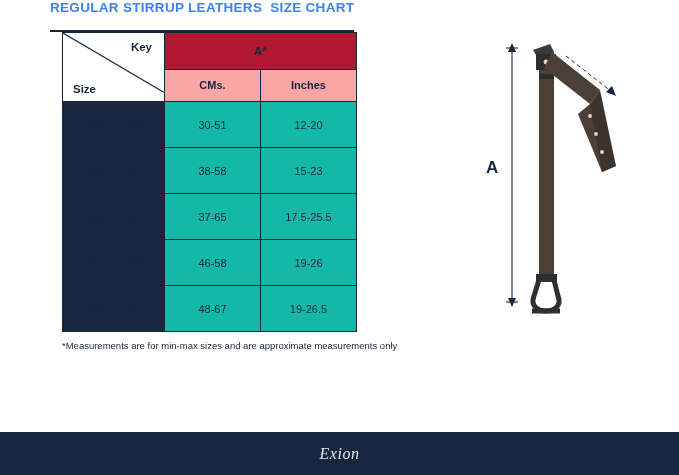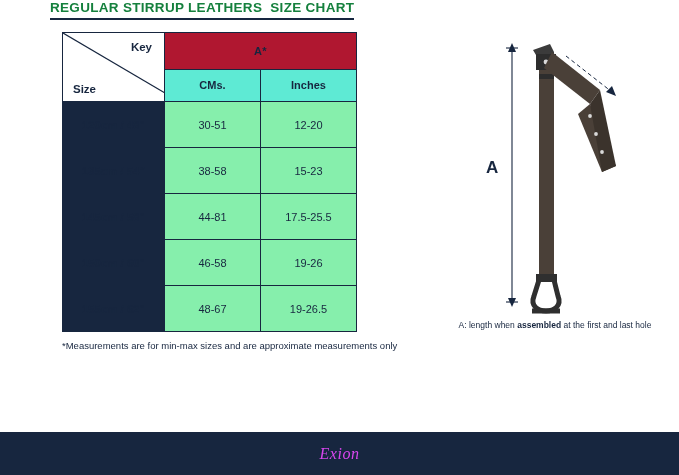--- a/index.html
+++ b/index.html
@@ -21,23 +21,23 @@
     height: 475px;
   }
   
   .title {
     position: absolute;
     left: 50px;
     top: 0px;
     font-size: 13.5px;
     font-weight: bold;
     letter-spacing: 0.3px;
-    color: #15803d;
+    color: #3b82f6;
     border-bottom: 2px solid #17263f;
-    padding-bottom: 3px;
+    padding-bottom: 15px;
     white-space: pre;
   }
   
   .table-wrap {
     position: absolute;
     left: 62px;
     top: 32px;
   }
   table.size-chart {
     border-collapse: collapse;
@@ -85,38 +85,38 @@
   .hdr-a {
     background: #b01730;
     color: #ffffff;
     font-weight: bold;
     font-size: 12px;
     height: 32px;
     border-color: #b01730;
     letter-spacing: 0.3px;
   }
   .hdr-sub {
-    background: #5eead4;
+    background: #fca5a5;
     color: #ffffff;
     font-weight: bold;
     font-size: 11.5px;
     height: 28px;
     border-color: #b01730;
   }
   td.size-cell {
     background: #17263f;
     color: #ffffff;
     font-weight: bold;
     font-size: 11.5px;
     height: 43px;
     border-color: #17263f;
     letter-spacing: 0.2px;
   }
   td.val-cell {
-    background: #86efac;
+    background: #14b8a6;
     height: 43px;
     font-size: 11.5px;
   }
   
   .footnote {
     position: absolute;
     left: 62px;
     top: 340px;
     font-size: 9.5px;
     color: #17263f;
@@ -154,21 +154,21 @@
     left: 0;
     bottom: 0;
     width: 679px;
     height: 43px;
     background: #17263f;
     display: flex;
     align-items: center;
     justify-content: center;
   }
   .footer .brand {
-    color: #d946ef;
+    color: #e5e5e5;
     font-family: "Liberation Serif", serif;
     font-style: italic;
     font-size: 16px;
     letter-spacing: 0.5px;
   }
 </style>
 </head>
 <body>
 
 <div class="page">
@@ -206,21 +206,21 @@
           <td class="val-cell">30-51</td>
           <td class="val-cell">12-20</td>
         </tr>
         <tr>
           <td class="size-cell">135cm / 54”</td>
           <td class="val-cell">38-58</td>
           <td class="val-cell">15-23</td>
         </tr>
         <tr>
           <td class="size-cell">145cm / 58"</td>
-          <td class="val-cell">44-81</td>
+          <td class="val-cell">37-65</td>
           <td class="val-cell">17.5-25.5</td>
         </tr>
         <tr>
           <td class="size-cell">150cm / 60"</td>
           <td class="val-cell">46-58</td>
           <td class="val-cell">19-26</td>
         </tr>
         <tr>
           <td class="size-cell">155cm / 62"</td>
           <td class="val-cell">48-67</td>
@@ -267,21 +267,18 @@
       <g fill="none" stroke="#2f2f2f" stroke-width="5">
         <path d="M99 250 L94 266 C 86 286, 126 286, 118 266 L114 250"></path>
         <line x1="92" y1="281" x2="120" y2="281"></line>
       </g>
       <rect x="96" y="244" width="21" height="8" fill="#2f2f2f"></rect>
     </svg>
   </div>
 
   <div class="a-label">A</div>
 
-  <div class="diag-caption">
-    <span>A: length when </span><b>assembled</b><span> at the first and last hole</span>
-  </div>
 
   <div class="footer">
     <span class="brand">Exion</span>
   </div>
 
 </div>
 
 </body></html>

